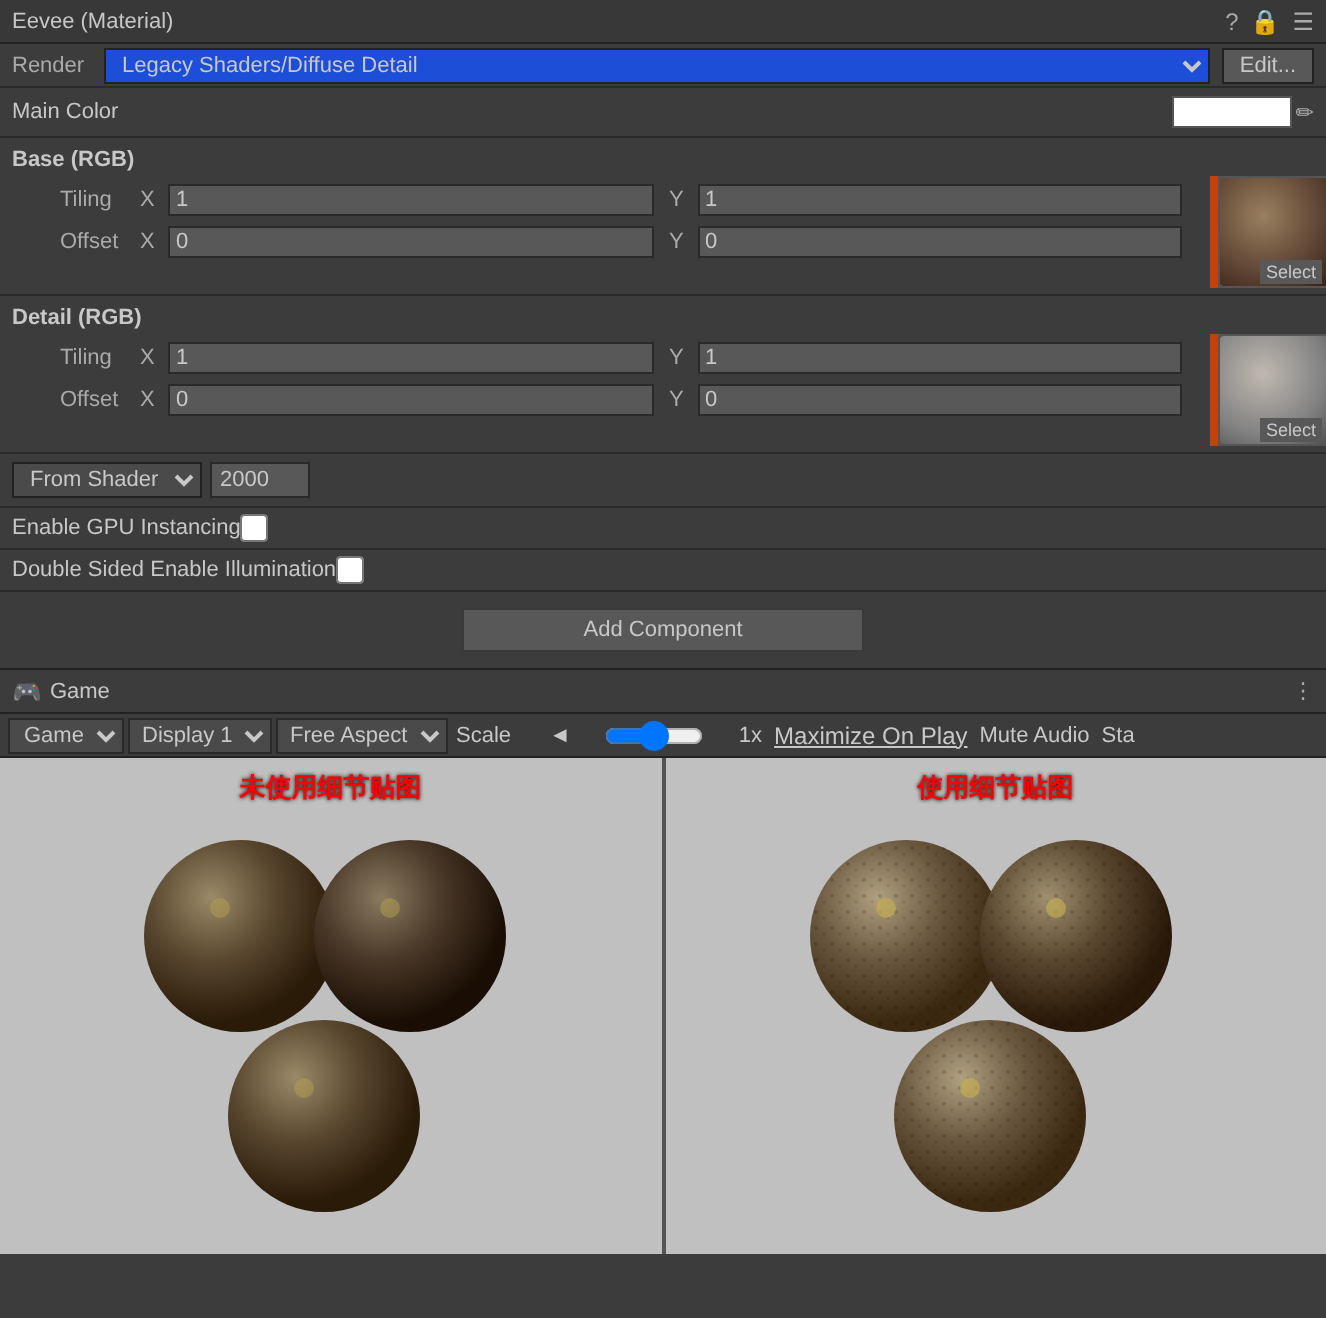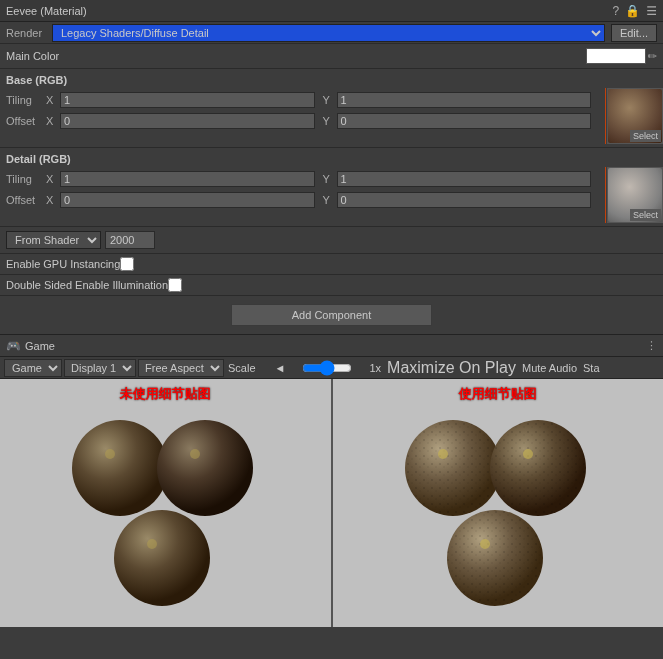--- a/index.html
+++ b/index.html
@@ -111,20 +111,21 @@
       padding: 2px 6px;
       color: #c8c8c8;
       font-size: 11px;
       font-weight: bold;
     }
 
     .texture-section {
       display: flex;
       align-items: stretch;
       position: relative;
+      margin-left: 24px;
     }
 
     .texture-fields {
       flex: 1;
       padding: 2px 6px;
     }
 
     .tiling-offset-row {
       display: flex;
       align-items: center;
@@ -156,21 +157,21 @@
       margin-right: 8px;
     }
 
     .texture-thumb-container {
       width: 58px;
       display: flex;
       flex-direction: column;
       align-items: center;
       justify-content: flex-end;
       position: relative;
-      border-left: 1px solid #c2410c;
+      border-left: 5px solid #c2410c;
     }
 
     .texture-thumb {
       width: 56px;
       height: 56px;
       background: #555;
       display: flex;
       align-items: center;
       justify-content: center;
       overflow: hidden;
@@ -330,26 +331,27 @@
       align-items: center;
       gap: 15px;
     }
 
     .scale-slider {
       width: 50px;
       height: 14px;
     }
 
     .maximize-btn {
-      font-size: 16px;
+      font-size: 12px;
       color: #c8c8c8;
       background: none;
       border: none;
       cursor: pointer;
       padding: 0 2px;
+      text-decoration: underline;
     }
 
     .mute-audio-btn {
       font-size: 11px;
       color: #c8c8c8;
       background: none;
       border: none;
       cursor: pointer;
       padding: 0 2px;
     }

